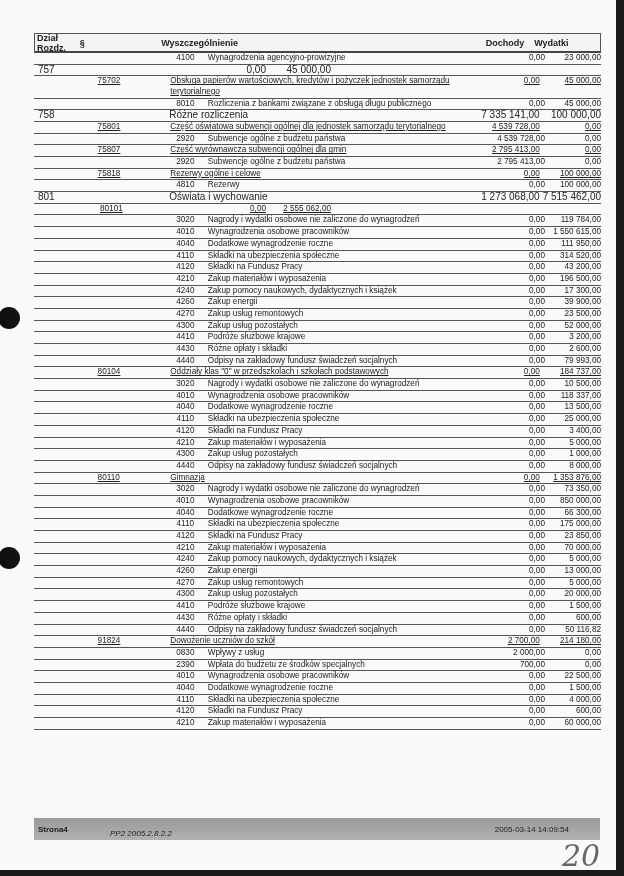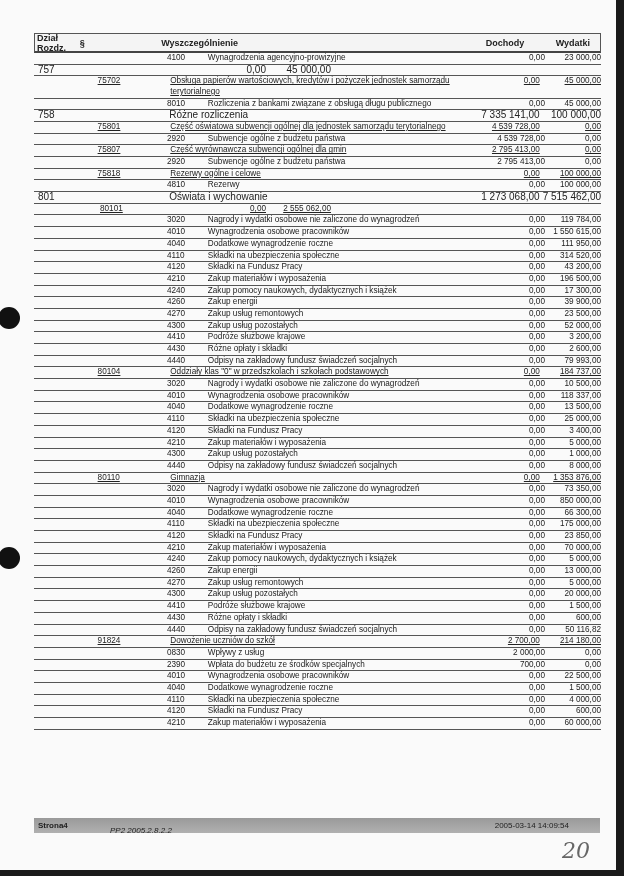--- a/index.html
+++ b/index.html
@@ -14,45 +14,45 @@
     position:absolute; left:34px; top:33px; width:567px;
   }
   .hdr {
     display:flex; height:17px; border:1.5px solid #555; border-bottom:2px solid #444;
     background:#f4f4f4; font-weight:bold; font-size:9px; align-items:center;
   }
   .hdr .c1 { width:46px; padding-left:2px; }
   .hdr .c2 { width:66px; }
   .hdr .c3 { width:310px; padding-left:20px;}
   .hdr .c4 { width:80px; text-align:right; padding-right:10px;}
-  .hdr .c5 { width:60px; text-align:right; padding-right:10px;}
+  .hdr .c5 { width:60px; padding-right:10px;}
   .row {
     display:flex; font-size:8.2px; border-bottom:1.3px solid #555; align-items:flex-start;
     min-height:10.7px; line-height:10.6px;
   }
   .row.bold { font-weight:normal; font-size:10px;align-items:center; }
   .row .dz { width:40px; padding-left:4px; }
   .row .rz { width:52px; }
-  .row .par { width:43px; text-align:left; }
+  .row .par { width:43px; text-align:center; }
   .row .ds { width:300px; padding-left:4px; }
   .row .dch { width:93px; text-align:right; }
   .row .wyd { width:63px; text-align:right; padding-left:2px; }
   .row.rozdz .rz { text-decoration:underline; padding-left:22px; width:30px;}
   .row.rozdz .ds, .row.rozdz .dch, .row.rozdz .wyd { text-decoration:underline; }
   .row.par-row .par { padding-left:50px; width:43px; }
   .footer {
-    position:absolute; left:34px; top:818px; width:566px; height:15px;
+    position:absolute; left:34px; top:818px; width:566px; height:22px;
     background:linear-gradient(#9a9a9a,#b0b0b0); display:flex; align-items:center; font-size:8px;
   }
   .footer .pg { width:72px; padding-left:4px; font-weight:bold; }
   .footer .ver { width:300px; font-style:italic;margin-top:9px; }
   .footer .ts { margin-left:auto; padding-right:31px; }
   .handwritten {
     position:absolute; left:562px; top:838px; font-family:"DejaVu Serif", serif; font-style:italic;
-    font-size:22px; color:#666;
+    font-size:30px; color:#666;
   }
 </style>
 </head>
 <body>
 
 <div class="page-edge-right"></div>
 <div class="page-edge-bottom"></div>
 <div class="hole" style="top:307px"></div>
 <div class="hole" style="top:547px"></div>
 

